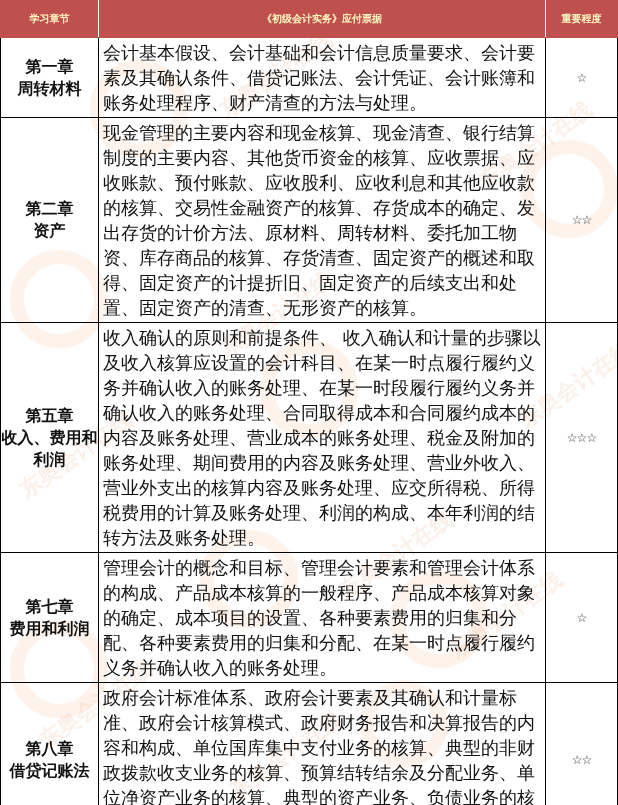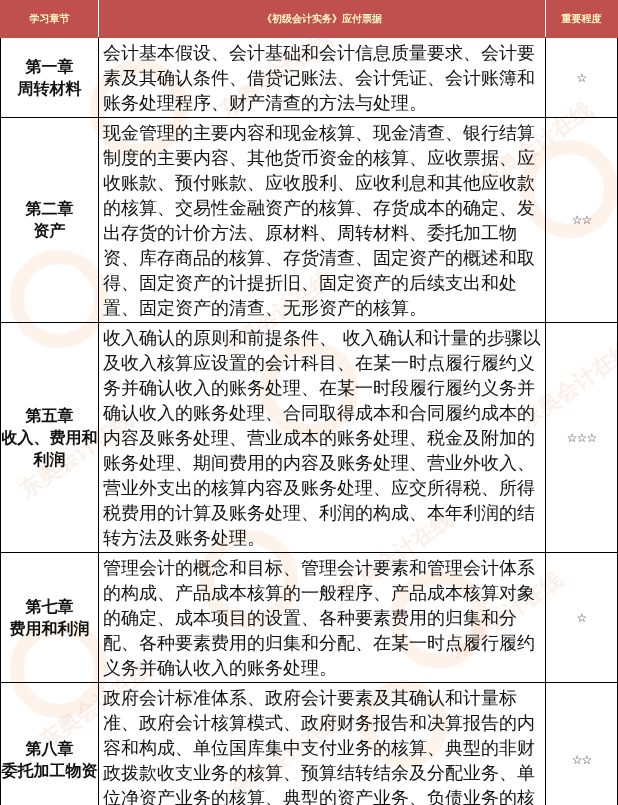--- a/index.html
+++ b/index.html
@@ -87,19 +87,19 @@
       <td class="chapter">
         <span class="line">第七章</span>
         <span class="line">费用和利润</span>
       </td>
       <td class="content">管理会计的概念和目标、管理会计要素和管理会计体系的构成、产品成本核算的一般程序、产品成本核算对象的确定、成本项目的设置、各种要素费用的归集和分配、各种要素费用的归集和分配、在某一时点履行履约义务并确认收入的账务处理。</td>
       <td class="stars">☆</td>
     </tr>
     <tr style="height:114px">
       <td class="chapter">
         <span class="line">第八章</span>
-        <span class="line">委托加工物资</span>
+        <span class="line">借贷记账法</span>
       </td>
       <td class="content">政府会计标准体系、政府会计要素及其确认和计量标准、政府会计核算模式、政府财务报告和决算报告的内容和构成、单位国库集中支付业务的核算、典型的非财政拨款收支业务的核算、预算结转结余及分配业务、单位净资产业务的核算、典型的资产业务、负债业务的核算。</td>
       <td class="stars">☆☆</td>
     </tr>
   </tbody>
 </table>
 
 </body></html>

